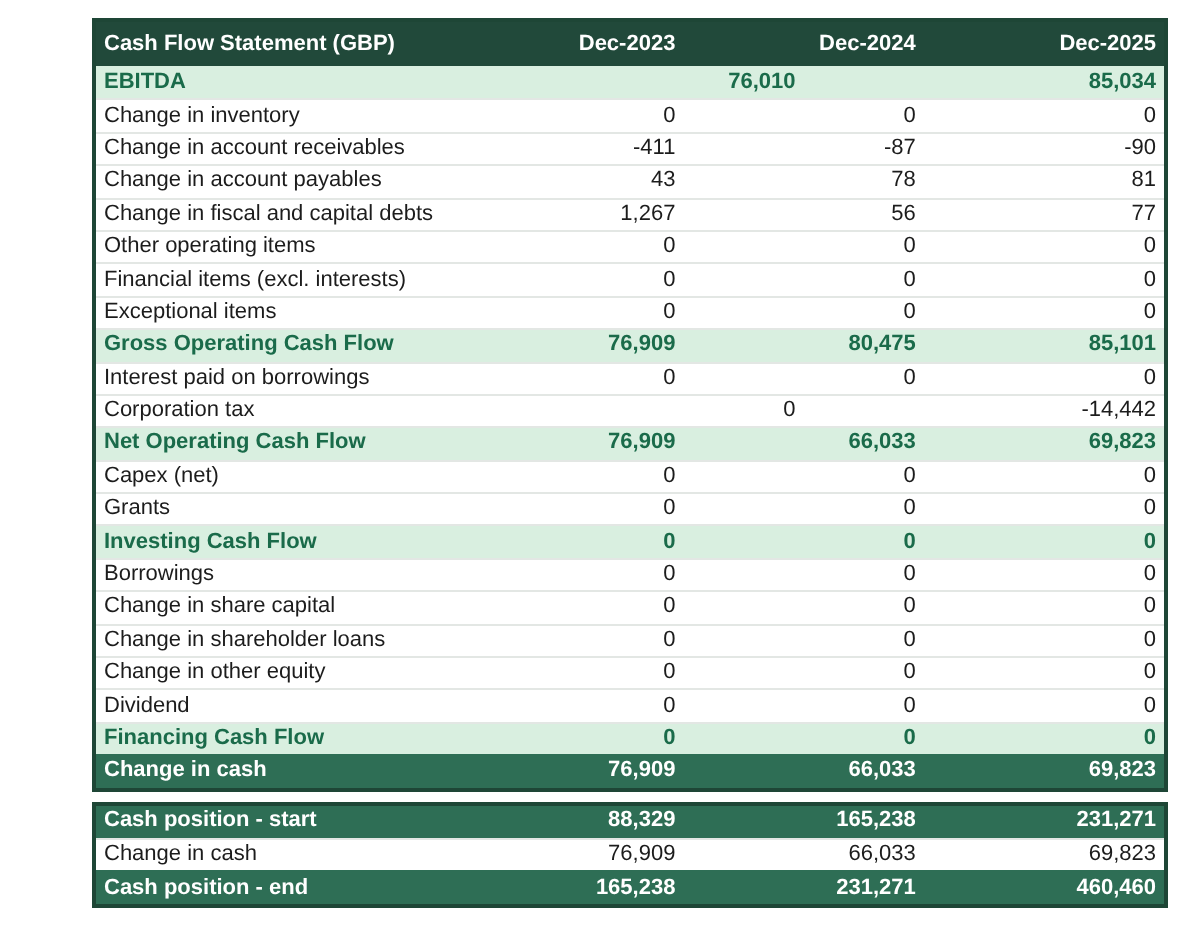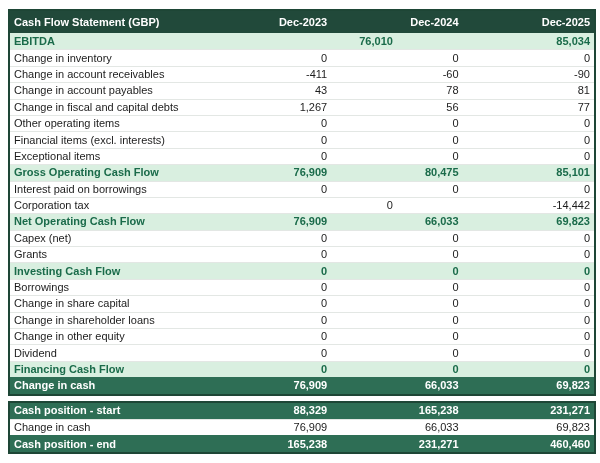--- a/index.html
+++ b/index.html
@@ -14,35 +14,35 @@
     --row-divider: #e3e7e4;
     --page-bg: #ffffff;
   }
   * { margin: 0; padding: 0; box-sizing: border-box; }
   html, body {
     width: 600px; height: 463px;
     background: var(--page-bg);
     font-family: "Liberation Sans", sans-serif;
     overflow: hidden;
   }
-  .page { padding: 9px 4px 0 8px; }
+  .page { padding: 9px 16px 0 8px; margin-left: 38px; }
   .tbl {
     border: 2px solid var(--table-border);
     background: #ffffff;
     width: 100%;
   }
   .row {
     display: flex;
     align-items: center;
     height: 16.4px;
     font-size: 11px;
     line-height: 11px;
     color: var(--row-text);
   }
-  .row + .row { border-top: 1px solid var(--row-divider); justify-content: flex-end; }
+  .row + .row { border-top: 1px solid var(--row-divider); }
   .row.header {
     height: 22px;
     background: var(--header-bg);
     color: var(--header-text);
     font-weight: bold;
     border-top: none;
   }
   .row.subtotal {
     background: var(--subtotal-bg);
     color: var(--subtotal-text);
@@ -79,21 +79,21 @@
         </div>
         <div class="row normal">
           <div class="cell label">Change in inventory</div>
           <div class="cell val">0</div>
           <div class="cell val">0</div>
           <div class="cell val">0</div>
         </div>
         <div class="row normal">
           <div class="cell label">Change in account receivables</div>
           <div class="cell val">-411</div>
-          <div class="cell val">-60</div>
+          <div class="cell val">-87</div>
           <div class="cell val">-90</div>
         </div>
         <div class="row normal">
           <div class="cell label">Change in account payables</div>
           <div class="cell val">43</div>
           <div class="cell val">78</div>
           <div class="cell val">81</div>
         </div>
         <div class="row normal">
           <div class="cell label">Change in fiscal and capital debts</div>

